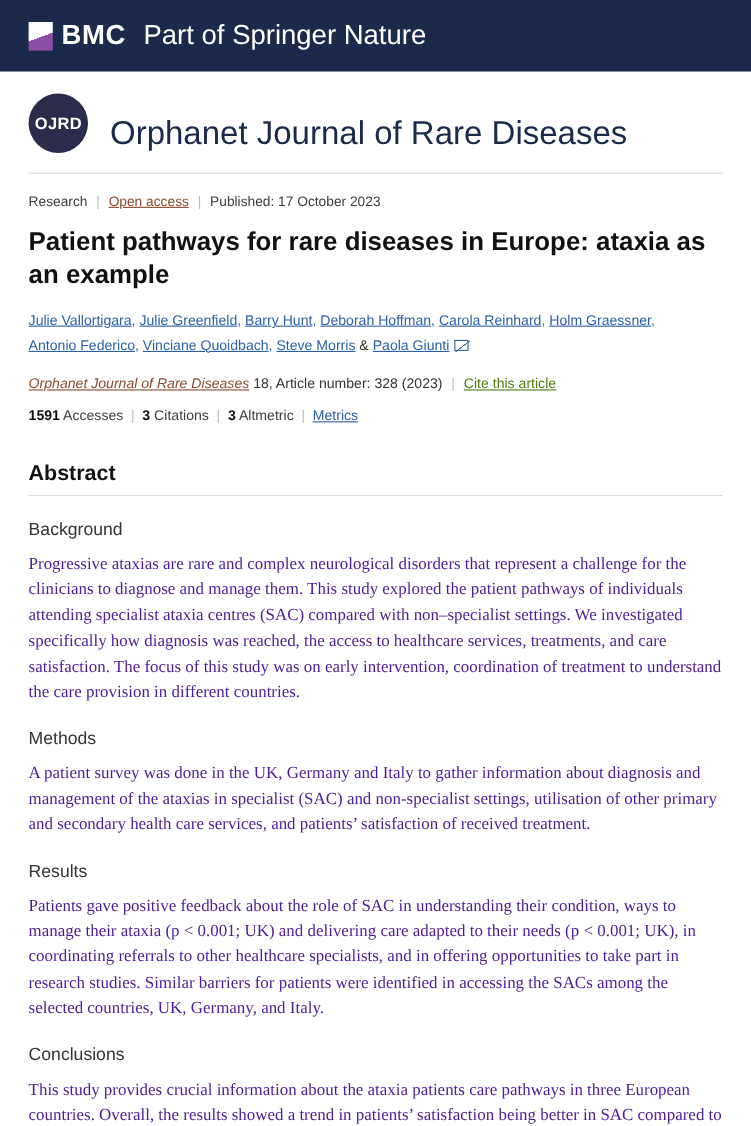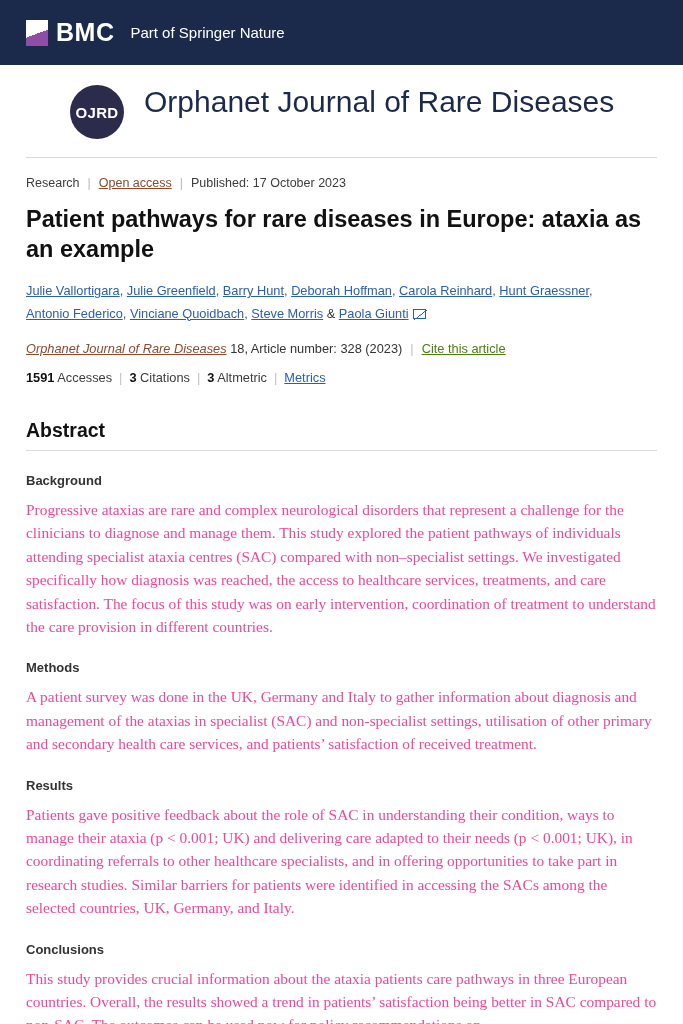--- a/index.html
+++ b/index.html
@@ -32,32 +32,31 @@
     display: inline-block;
   }
   .bmc-word {
     color: #ffffff;
     font-size: 25px;
     font-weight: bold;
     letter-spacing: 0.5px;
   }
   .brand-sub {
     color: #ffffff;
-    font-size: 15px;
+    font-size: 25px;
     margin-left: 16px;
     font-weight: 400;
   }
 
   
   .journal-head {
     display: flex;
-    align-items: flex-start;
+    align-items: flex-end;
     padding: 20px 26px 18px 26px;
     gap: 20px;
-    margin-left: 44px;
   }
   .ojrd-badge {
     width: 54px;
     height: 54px;
     border-radius: 50%;
     background: #2b2b4c;
     color: #ffffff;
     display: flex;
     align-items: center;
     justify-content: center;
@@ -170,30 +169,30 @@
   
   .abstract-head {
     margin-top: 34px;
     font-size: 19.5px;
     font-weight: bold;
     color: #111111;
     padding-bottom: 8px;
     border-bottom: 1px solid #dadada;
   }
   .sec-head {
-    font-size: 13px;
+    font-size: 16px;
     color: #333333;
-    font-weight: 700;
+    font-weight: 400;
     margin: 22px 0 10px 0;
   }
   .para {
     font-family: "Liberation Serif", serif;
     font-size: 15.4px;
     line-height: 1.52;
-    color: #ec4899;
+    color: #4c1d95;
     margin: 0;
     max-width: 635px;
   }
 </style>
 </head>
 <body>
 
 <div class="brandbar">
   <div class="bmc-logo">
     <span class="bmc-mark"></span>
@@ -214,21 +213,21 @@
     <span>Research</span>
     <span class="sep">|</span>
     <a class="open-access" href="#">Open access</a>
     <span class="sep">|</span>
     <span>Published: 17 October 2023</span>
   </div>
 
   <h1 class="paper-title">Patient pathways for rare diseases in Europe: ataxia as an example</h1>
 
   <div class="authors">
-    <a href="#">Julie Vallortigara</a>, <a href="#">Julie Greenfield</a>, <a href="#">Barry Hunt</a>, <a href="#">Deborah Hoffman</a>, <a href="#">Carola Reinhard</a>, <a href="#">Hunt Graessner</a>, <a href="#">Antonio Federico</a>, <a href="#">Vinciane Quoidbach</a>, <a href="#">Steve Morris</a> <span class="amp">&amp;</span> <a href="#">Paola Giunti</a><span class="mail-icon"></span>
+    <a href="#">Julie Vallortigara</a>, <a href="#">Julie Greenfield</a>, <a href="#">Barry Hunt</a>, <a href="#">Deborah Hoffman</a>, <a href="#">Carola Reinhard</a>, <a href="#">Holm Graessner</a>, <a href="#">Antonio Federico</a>, <a href="#">Vinciane Quoidbach</a>, <a href="#">Steve Morris</a> <span class="amp">&amp;</span> <a href="#">Paola Giunti</a><span class="mail-icon"></span>
   </div>
 
   <div class="citation-line">
     <a class="journal-link" href="#">Orphanet Journal of Rare Diseases</a>
     <span class="vol">18</span><span>, Article number: 328 (2023)</span><span class="pipe">|</span><a class="cite-link" href="#">Cite this article</a>
   </div>
 
   <div class="metrics-line">
     <b>1591</b>
     <span>Accesses</span><span class="msep">|</span><b>3</b>

